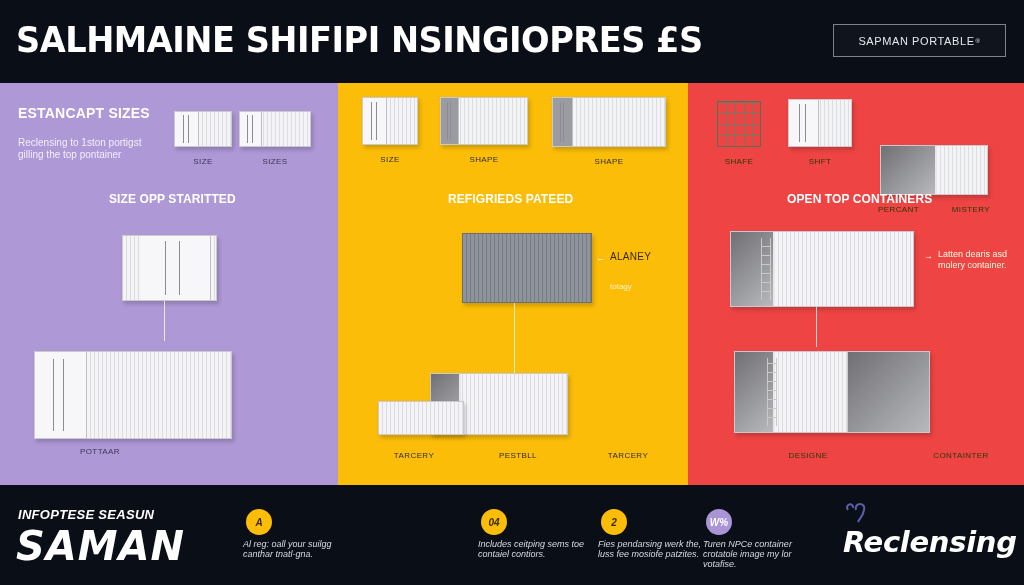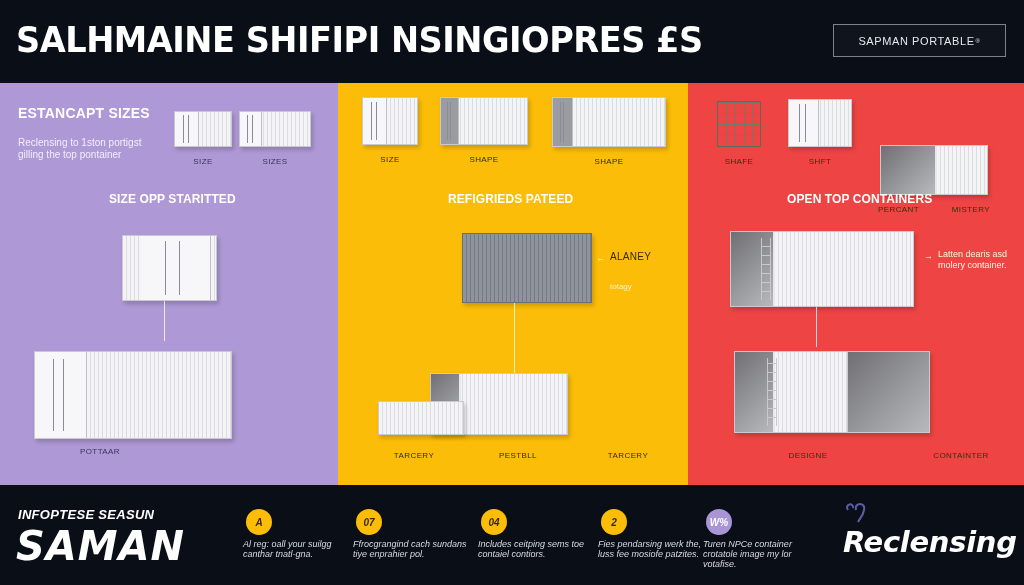--- a/index.html
+++ b/index.html
@@ -174,24 +174,20 @@
 </div>
 
 <div class="footer">
   <div class="footer-sub">INFOPTESE SEASUN</div>
   <div class="footer-main">SAMAN</div>
 
   <div class="feature" style="left:243px;">
     <div class="badge">A</div>
     <div class="feature-text">Al reg: oall your suilgg canthar tnatl-gna.</div>
   </div>
-  <div class="feature" style="left:353px;">
-    <div class="badge">07</div>
-    <div class="feature-text">Ffrocgrangind cach sundans tiye enprahier pol.</div>
-  </div>
   <div class="feature" style="left:478px;">
     <div class="badge">04</div>
     <div class="feature-text">Includes ceitping sems toe contaiel contiors.</div>
   </div>
   <div class="feature" style="left:598px;">
     <div class="badge">2</div>
     <div class="feature-text">Fies pendarsing werk the, luss fee mosiofe patzites.</div>
   </div>
   <div class="feature" style="left:703px;">
     <div class="badge purple">W%</div>

